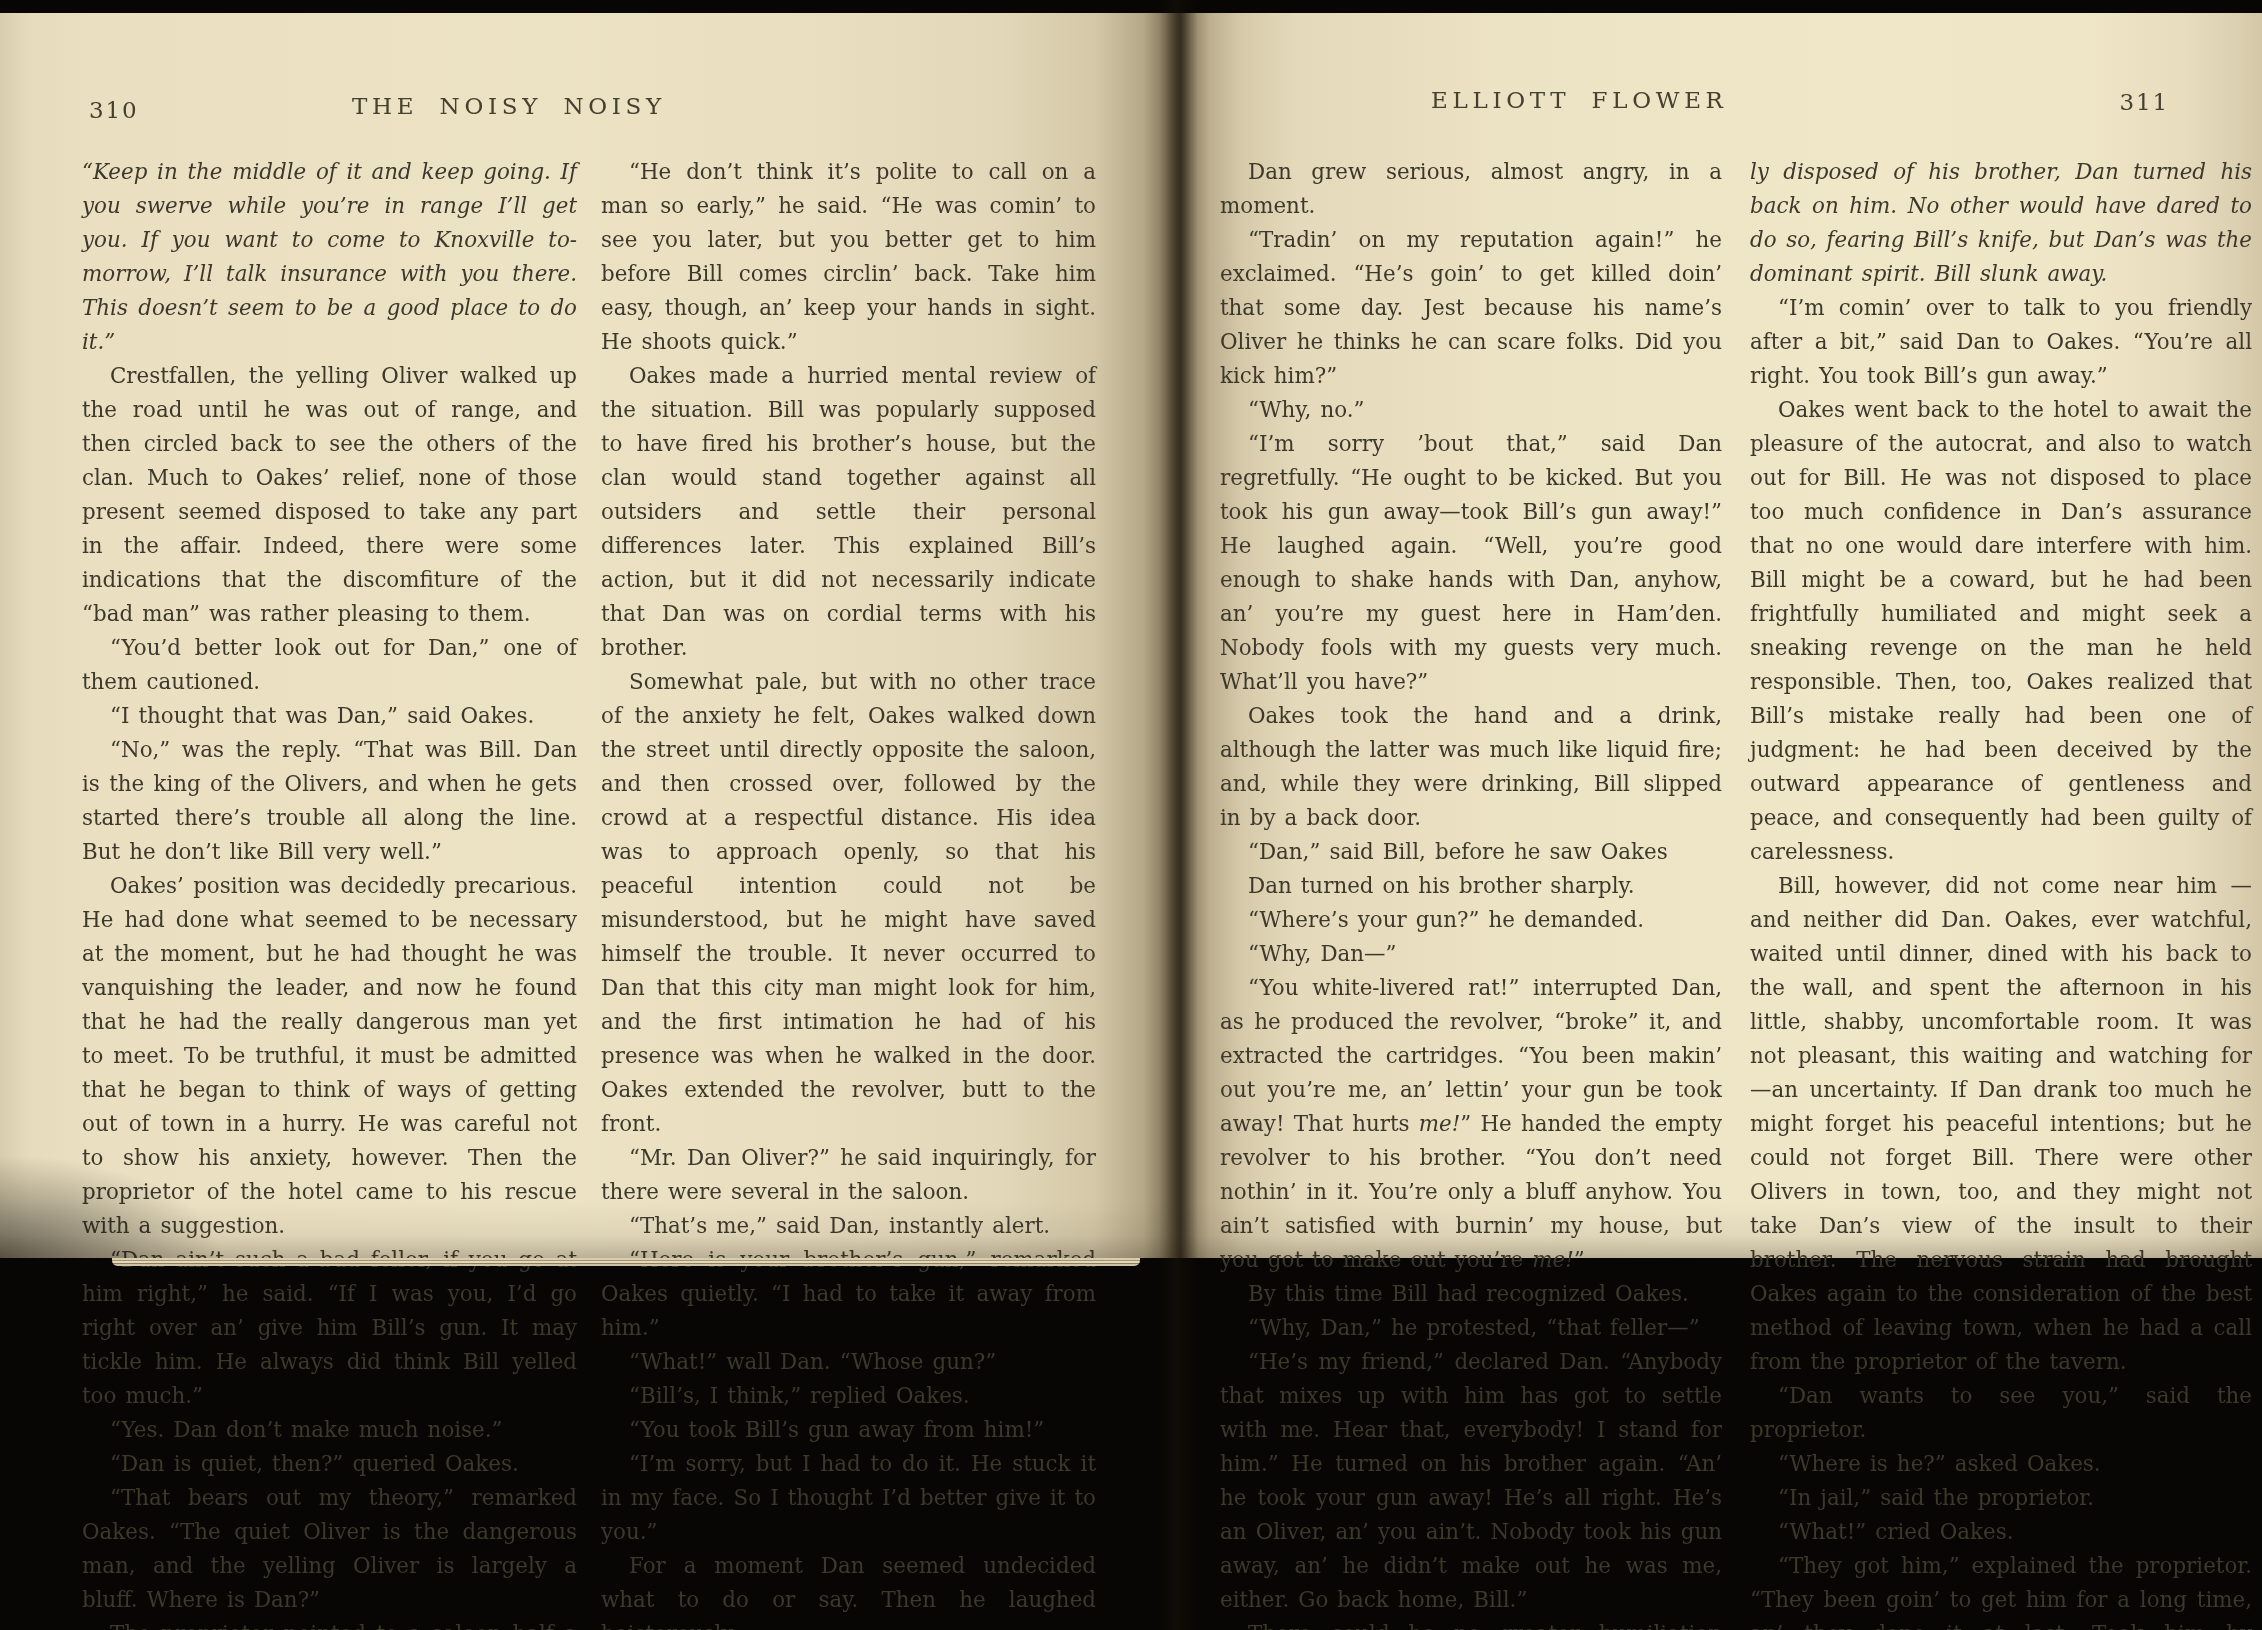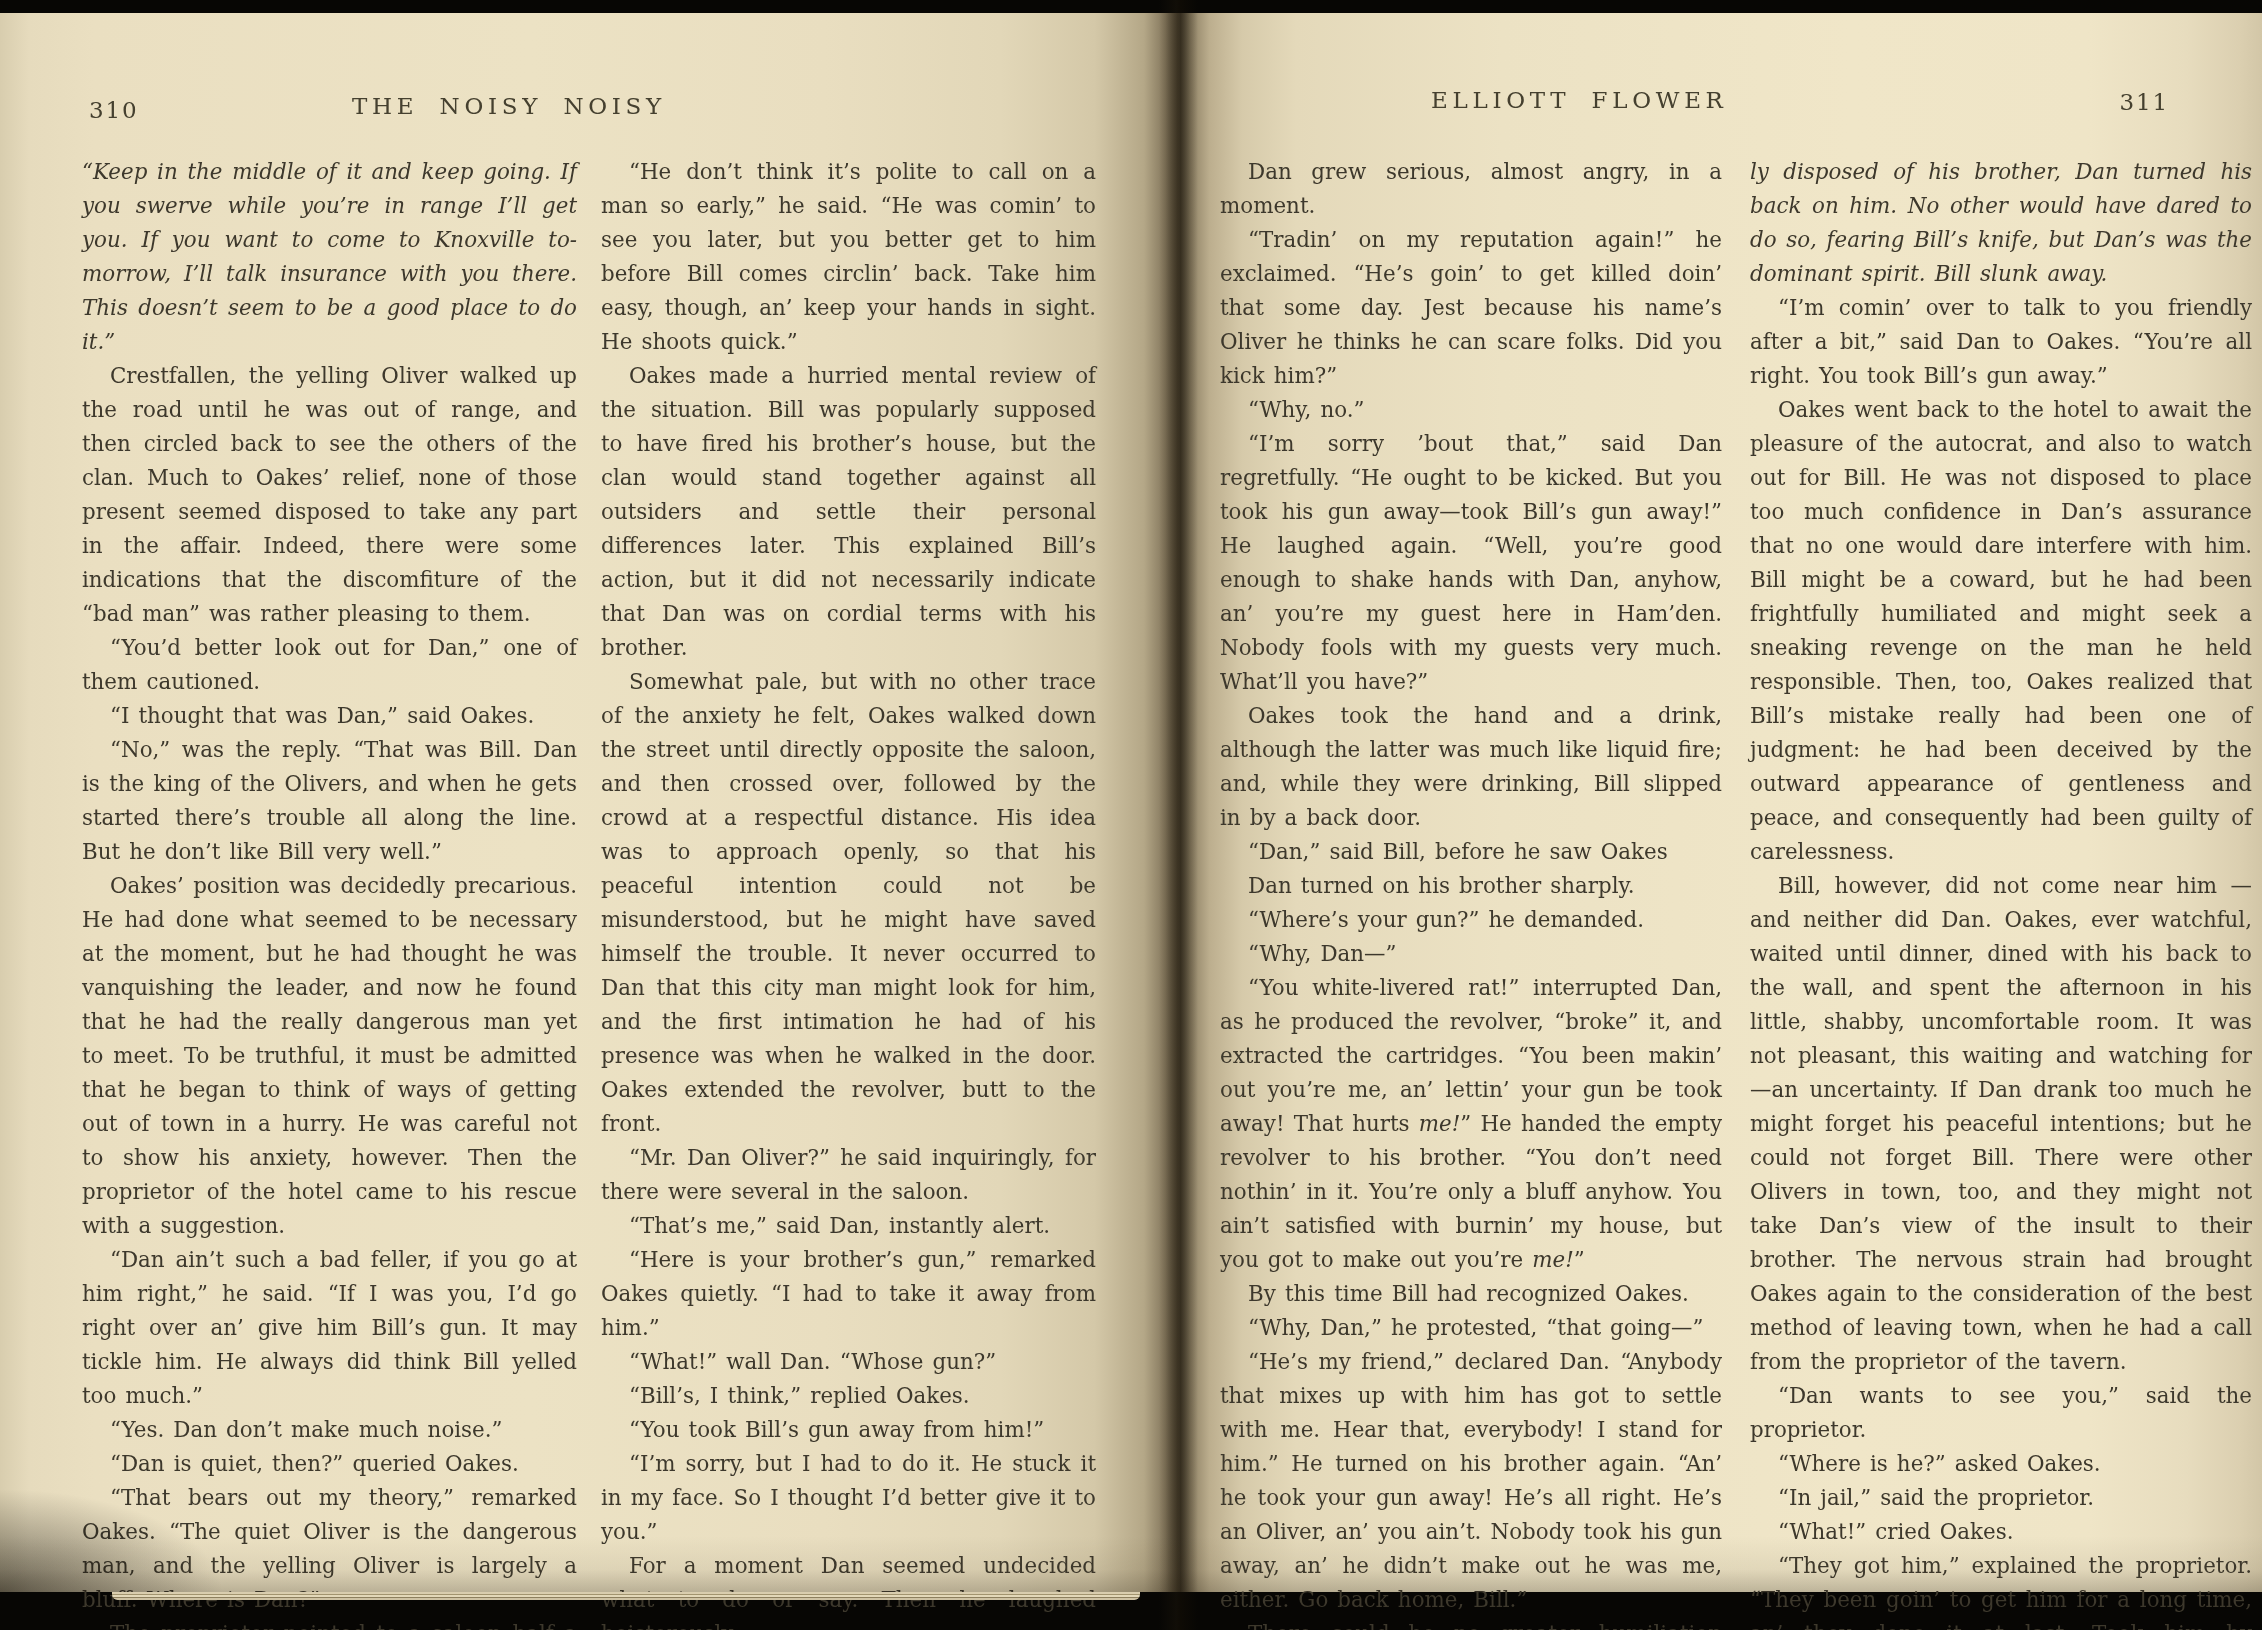--- a/index.html
+++ b/index.html
@@ -4,21 +4,21 @@
 <style>
   html,body{margin:0;padding:0;}
   body{
     width:2263px;height:1630px;
     background:#070604;
     position:relative;
     overflow:hidden;
     font-family:"DejaVu Serif", serif;
   }
   .book{position:absolute;left:0;top:0;width:2263px;height:1630px;}
-  .page{position:absolute;top:13px;height:1579px;color:#3d382c;}
+  .page{position:absolute;top:13px;height:1245px;color:#3d382c;}
   .page-left{
     left:0;width:1177px;
     background:linear-gradient(90deg,
       #d8cdae 0%, #e6dbbd 2.5%, #eadfc1 8%, #ece2c4 45%, #e9dec0 70%,
       #e2d7b8 85%, #d4c8a8 93%, #b4a787 97.2%, #83765c 99%, #4e4432 100%);
   }
   .page-right{
     left:1177px;width:1085px;
     background:linear-gradient(90deg,
       #4e4432 0%, #8d8064 1.2%, #bcae8e 3%, #d6caaa 6%, #e4d9ba 11%,
@@ -135,21 +135,21 @@
         <p>“I’m sorry ’bout that,” said Dan regretfully.  “He ought to be kicked.  But you took his gun away—took Bill’s gun away!”  He laughed again.  “Well, you’re good enough to shake hands with Dan, anyhow, an’ you’re my guest here in Ham’den.  Nobody fools with my guests very much.  What’ll you have?”</p>
         <p>Oakes took the hand and a drink, although the latter was much like liquid fire; and, while they were drinking, Bill slipped in by a back door.</p>
         <p>“Dan,” said Bill, before he saw Oakes</p>
         <p>Dan turned on his brother sharply.</p>
         <p>“Where’s your gun?” he demanded.</p>
         <p>“Why, Dan—”</p>
         <p>
           <span>“You white-livered rat!” interrupted Dan, as he produced the revolver, “broke” it, and extracted the cartridges. “You been makin’ out you’re me, an’ lettin’ your gun be took away!  That hurts </span><i>me!</i><span>”  He handed the empty revolver to his brother.  “You don’t need nothin’ in it.  You’re only a bluff anyhow.  You ain’t satisfied with burnin’ my house, but you got to make out you’re </span><i>me!</i><span>”</span>
         </p>
         <p>By this time Bill had recognized Oakes.</p>
-        <p>“Why, Dan,” he protested, “that going—”</p>
+        <p>“Why, Dan,” he protested, “that feller—”</p>
         <p>“He’s my friend,” declared Dan. “Anybody that mixes up with him has got to settle with me.  Hear that, everybody!  I stand for him.”  He turned on his brother again.  “An’ he took your gun away!  He’s all right.  He’s an Oliver, an’ you ain’t.  Nobody took his gun away, an’ he didn’t make out he was me, either.  Go back home, Bill.”</p>
         <p>There could be no greater humiliation than this; there could be no more deadly insult.  And having thus contemptuous-</p>
       </div>
       <div class="col">
         <p class="cont">ly disposed of his brother, Dan turned his back on him.  No other would have dared to do so, fearing Bill’s knife, but Dan’s was the dominant spirit.  Bill slunk away.</p>
         <p>“I’m comin’ over to talk to you friendly after a bit,” said Dan to Oakes. “You’re all right.  You took Bill’s gun away.”</p>
         <p>Oakes went back to the hotel to await the pleasure of the autocrat, and also to watch out for Bill.  He was not disposed to place too much confidence in Dan’s assurance that no one would dare interfere with him.  Bill might be a coward, but he had been frightfully humiliated and might seek a sneaking revenge on the man he held responsible. Then, too, Oakes realized that Bill’s mistake really had been one of judgment: he had been deceived by the outward appearance of gentleness and peace, and consequently had been guilty of carelessness.</p>
         <p>Bill, however, did not come near him —and neither did Dan.  Oakes, ever watchful, waited until dinner, dined with his back to the wall, and spent the afternoon in his little, shabby, uncomfortable room.  It was not pleasant, this waiting and watching for—an uncertainty.  If Dan drank too much he might forget his peaceful intentions; but he could not forget Bill.  There were other Olivers in town, too, and they might not take Dan’s view of the insult to their brother.  The nervous strain had brought Oakes again to the consideration of the best method of leaving town, when he had a call from the proprietor of the tavern.</p>
         <p>“Dan wants to see you,” said the proprietor.</p>
         <p>“Where is he?” asked Oakes.</p>

